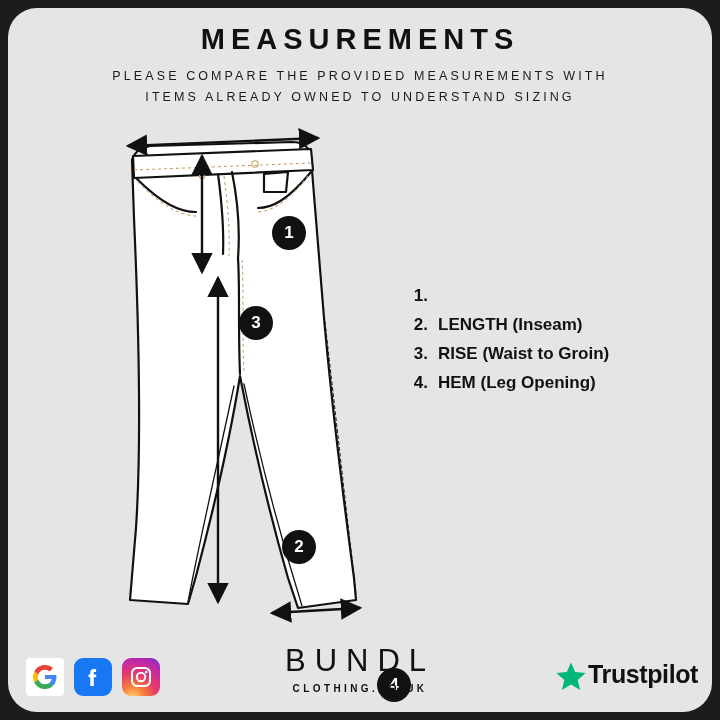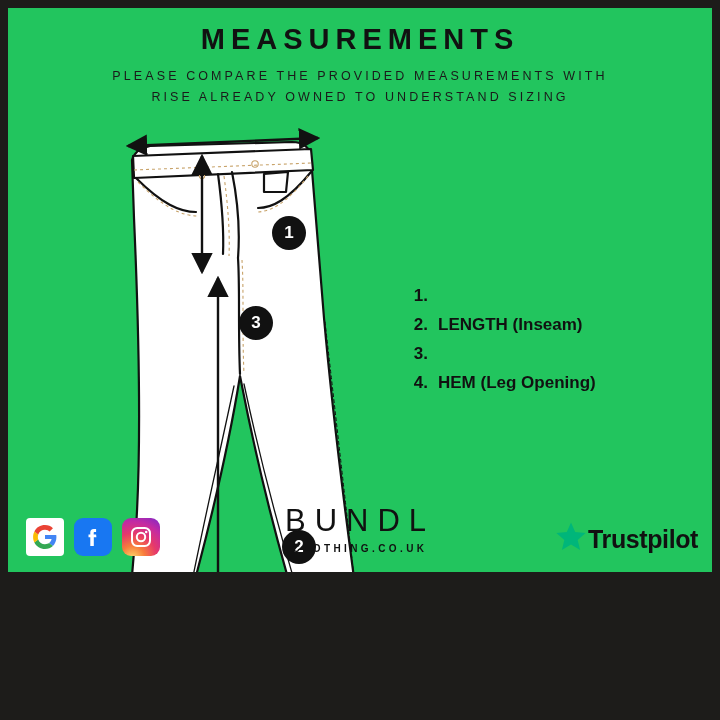--- a/index.html
+++ b/index.html
@@ -17,23 +17,24 @@
     position: relative;
     width: 720px;
     height: 720px;
     background: #1d1c1a;
     box-sizing: border-box;
     padding: 8px;
   }
   #canvas {
     position: relative;
     width: 704px;
-    height: 564px;
-    background: #22c55e;
+    height: 704px;
+    background: #e5e5e5;
     overflow: hidden;
+    border-radius: 29px;
   }
 
   
   #header {
     position: absolute;
     left: 0;
     top: 16px;
     width: 704px;
     text-align: center;
   }
@@ -169,41 +170,41 @@
     letter-spacing: 3.4px;
     color: #111111;
     margin-top: 7px;
   }
 
   #trustpilot {
     position: absolute;
     right: 14px;
     bottom: 18px;
     display: flex;
-    align-items: flex-end;
+    align-items: flex-start;
     gap: 0;
   }
   #trustpilot-name {
     font-size: 25px;
     font-weight: bold;
     letter-spacing: -0.4px;
     color: #111111;
   }
 </style>
 </head>
 <body>
 
 <div id="page">
   <div id="canvas">
 
     <div id="header">
       <div id="title">MEASUREMENTS</div>
       <div id="subtitle">
         <div class="subline">PLEASE COMPARE THE PROVIDED MEASUREMENTS WITH</div>
-        <div class="subline">RISE ALREADY OWNED TO UNDERSTAND SIZING</div>
+        <div class="subline">ITEMS ALREADY OWNED TO UNDERSTAND SIZING</div>
       </div>
     </div>
 
     <div id="diagram">
       <svg width="300" height="520" viewBox="0 0 300 520" xmlns="http://www.w3.org/2000/svg">
         <defs>
           <marker id="arrL" markerWidth="9" markerHeight="9" refX="1" refY="4.5" orient="auto">
             <path d="M9,0 L0,4.5 L9,9 z" fill="#111111"></path>
           </marker>
           <marker id="arrR" markerWidth="9" markerHeight="9" refX="8" refY="4.5" orient="auto">
@@ -276,20 +277,21 @@
     <div id="legend">
       <div class="legend-row">
         <span class="legend-num">1.</span>
       </div>
       <div class="legend-row">
         <span class="legend-num">2.</span>
         <span class="legend-text">LENGTH (Inseam)</span>
       </div>
       <div class="legend-row">
         <span class="legend-num">3.</span>
+        <span class="legend-text">RISE (Waist to Groin)</span>
       </div>
       <div class="legend-row">
         <span class="legend-num">4.</span>
         <span class="legend-text">HEM (Leg Opening)</span>
       </div>
     </div>
 
     <div id="footer">
 
       <div id="socials">

